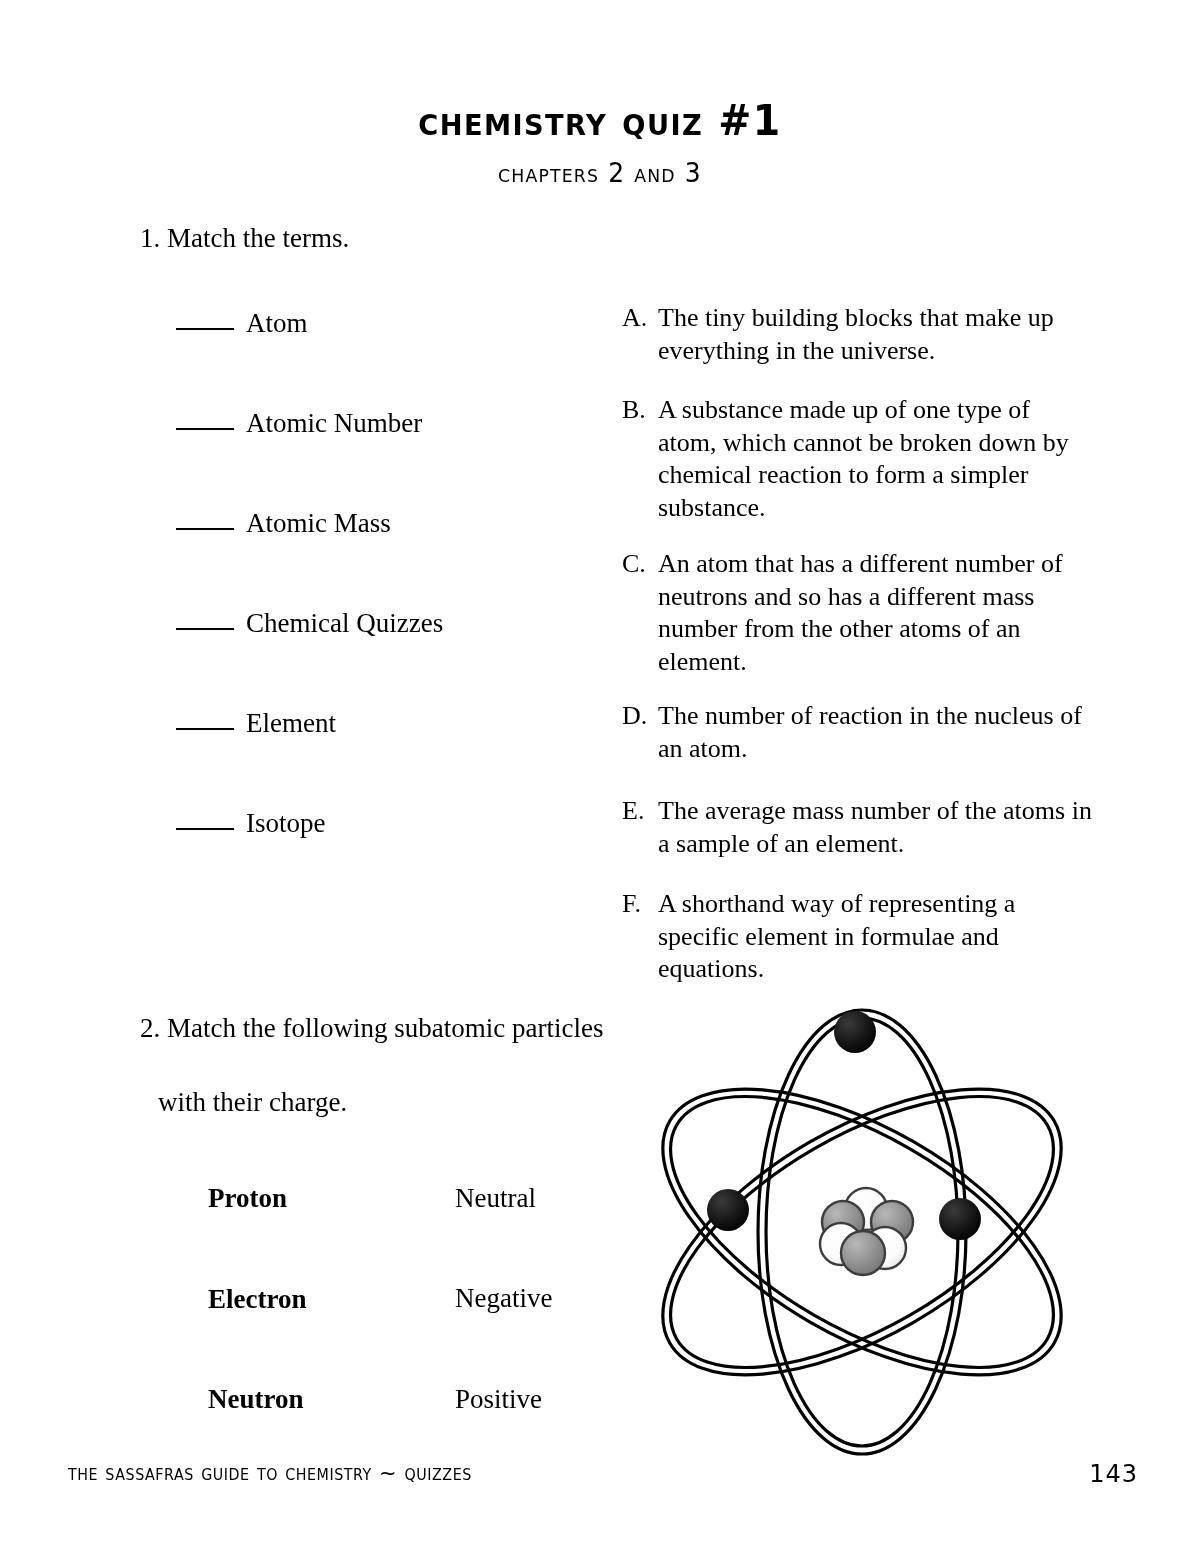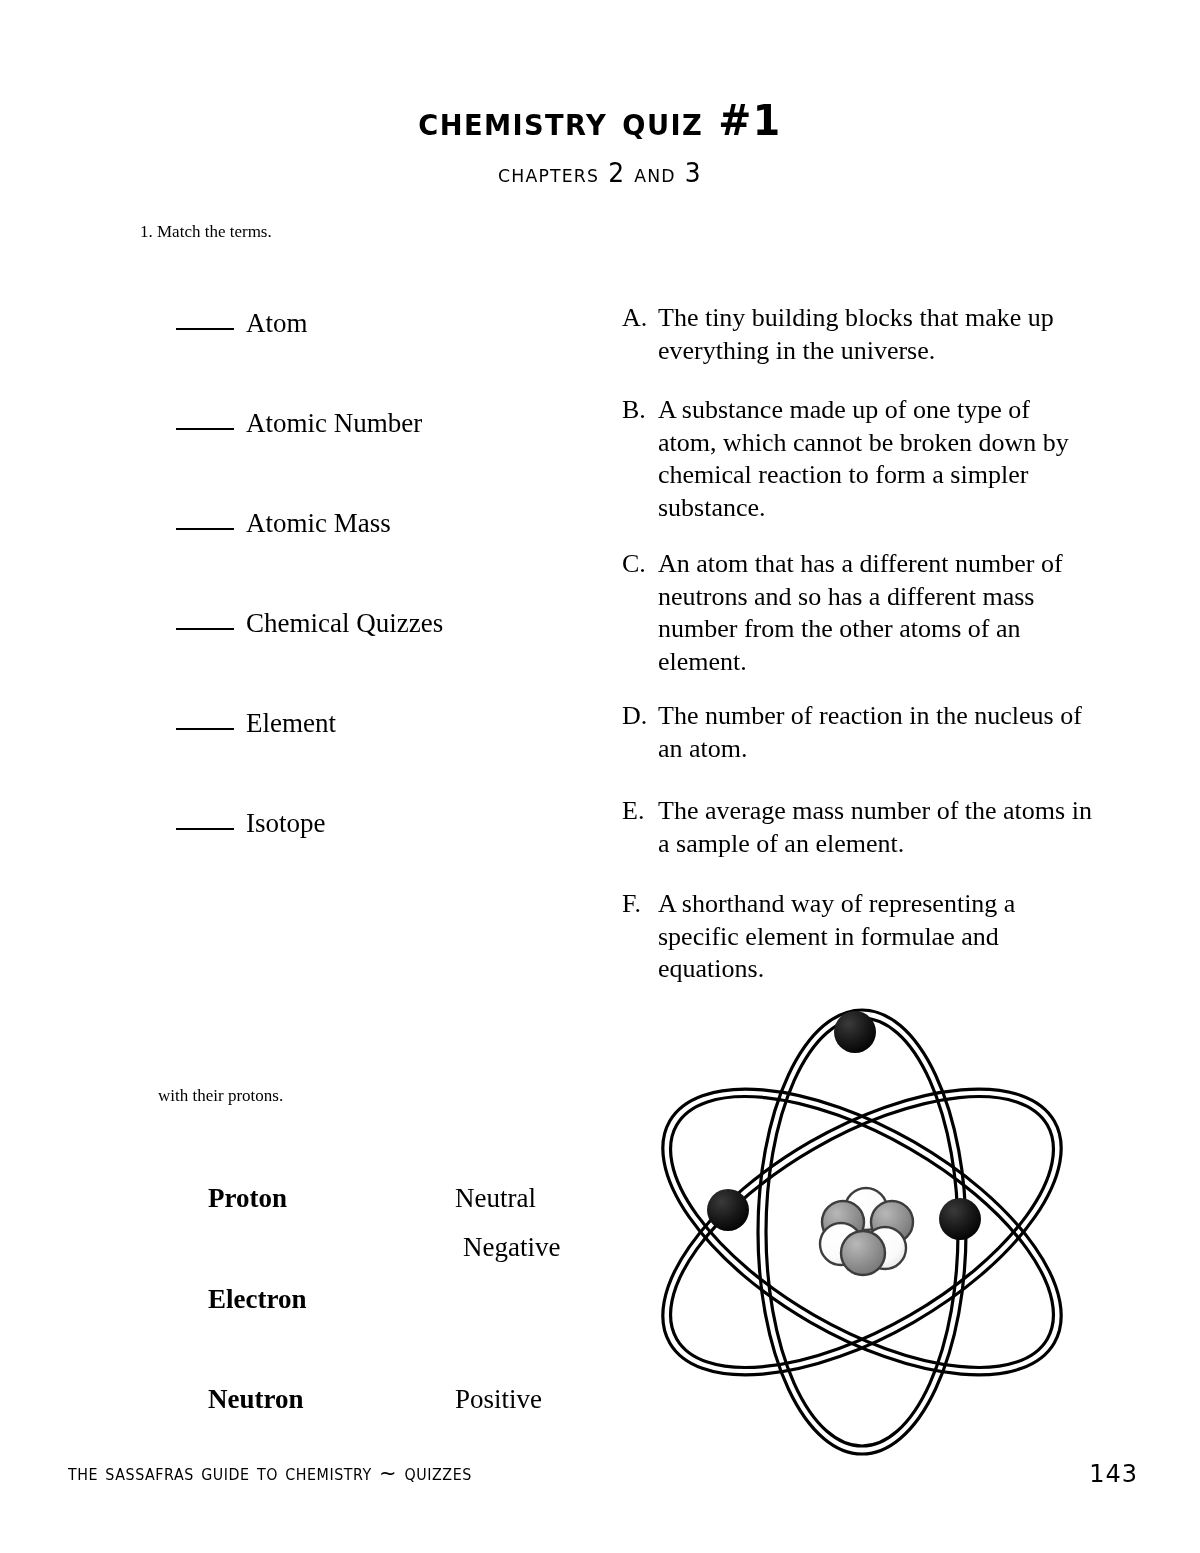--- a/index.html
+++ b/index.html
@@ -53,21 +53,21 @@
     letter-spacing: 1.2px;
     font-variant: small-caps;
     text-transform: lowercase;
     line-height: 1;
     transform: scaleX(0.96);
   }
 
   
   .q-prompt {
     position: absolute;
-    font-size: 17px;
+    font-size: 27px;
     line-height: 1.2;
     white-space: nowrap;
   }
   #q1-prompt { left: 140px; top: 222px; }
   #q2-prompt-a { left: 140px; top: 1012px; }
   #q2-prompt-b { left: 158px; top: 1086px; }
 
   
   .term-row {
     position: absolute;
@@ -203,28 +203,29 @@
   </div>
   <div class="opt-row" style="top:795px;">
     <span class="opt-letter">E.</span>
     <span class="opt-text">The average mass number of the atoms in a sample of an element.</span>
   </div>
   <div class="opt-row" style="top:888px;">
     <span class="opt-letter">F.</span>
     <span class="opt-text">A shorthand way of representing a specific element in formulae and equations.</span>
   </div>
 
-  <div class="q-prompt" id="q2-prompt-b">with their protons.</div>
+  <div class="q-prompt" id="q2-prompt-a">2. Match the following subatomic particles</div>
+  <div class="q-prompt" id="q2-prompt-b">with their charge.</div>
 
   <div class="p-left" style="top:1185px;">Proton</div>
   <div class="p-left" style="top:1286px;">Electron</div>
   <div class="p-left" style="top:1386px;text-align:right;">Neutron</div>
 
   <div class="p-right" style="top:1185px;">Neutral</div>
-  <div class="p-right" style="top:1234px;margin-left:8px;">Negative</div>
+  <div class="p-right" style="top:1285px;">Negative</div>
   <div class="p-right" style="top:1386px;">Positive</div>
 
   <div id="atom-figure">
     <svg viewBox="0 0 445 465" width="445" height="465" xmlns="http://www.w3.org/2000/svg">
       <defs>
         <radialGradient id="gProton" cx="35%" cy="30%" r="75%">
           <stop offset="0%" stop-color="#b8b8b8"></stop>
           <stop offset="55%" stop-color="#949494"></stop>
           <stop offset="100%" stop-color="#777777"></stop>
         </radialGradient>

